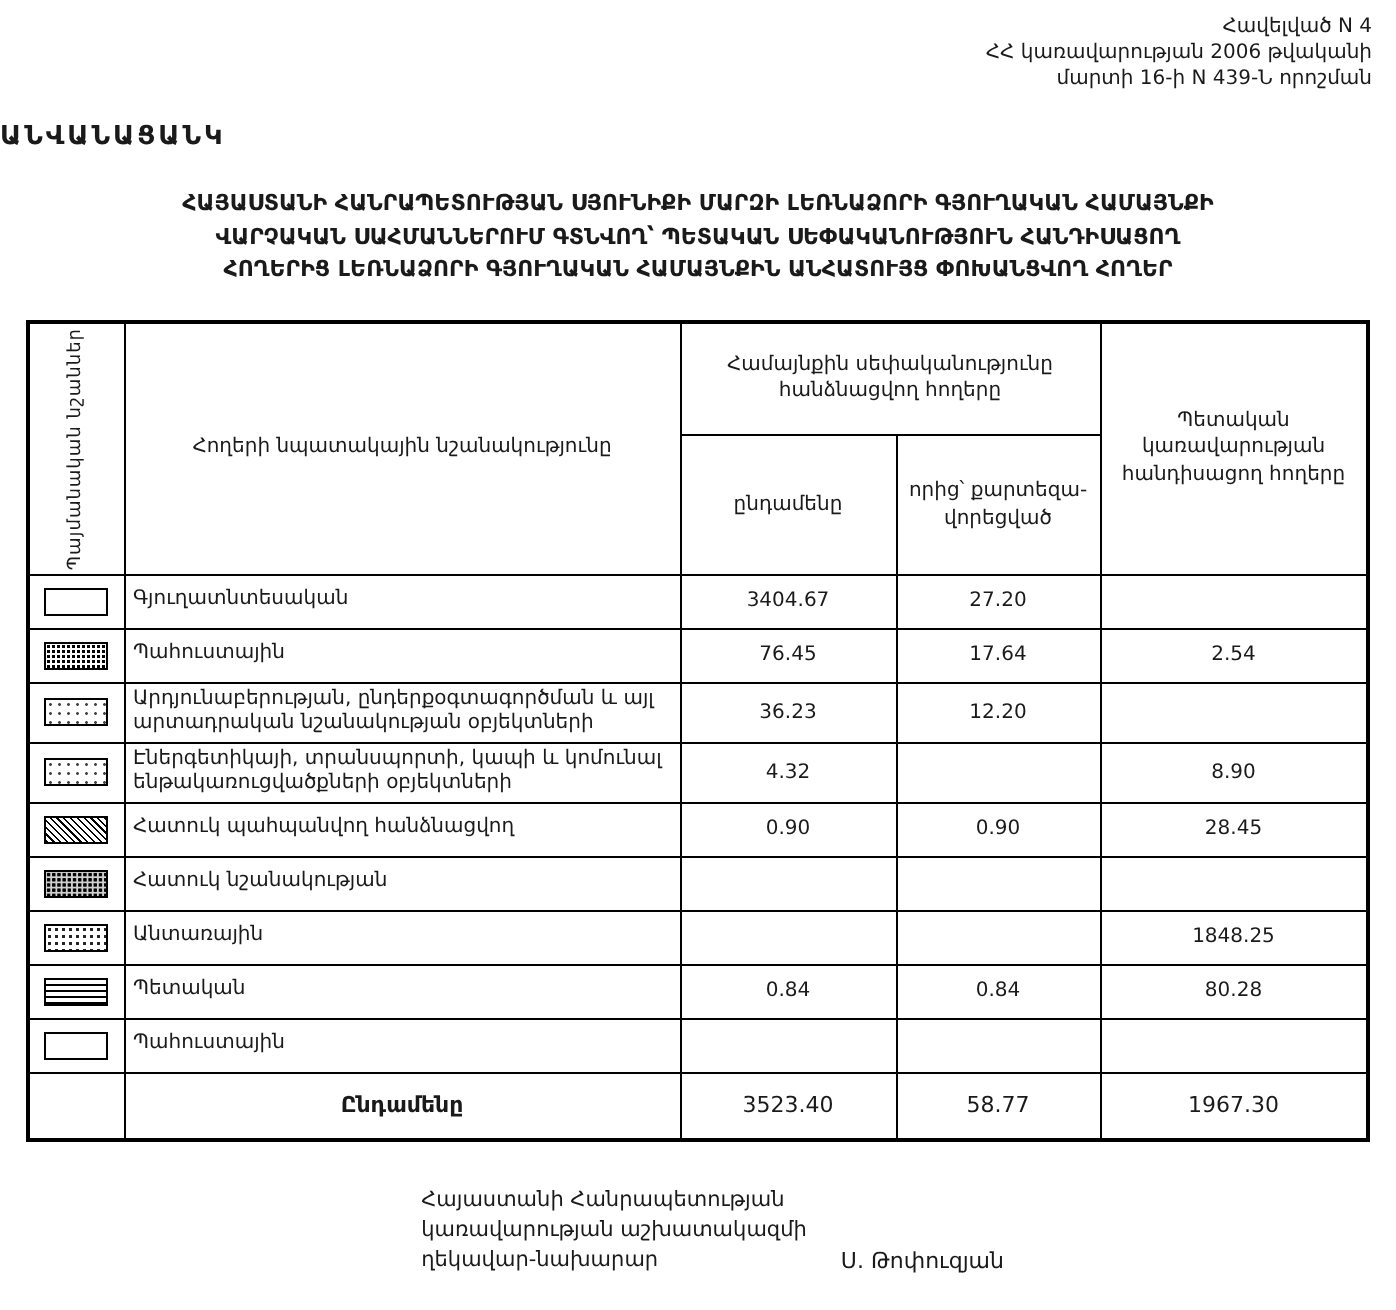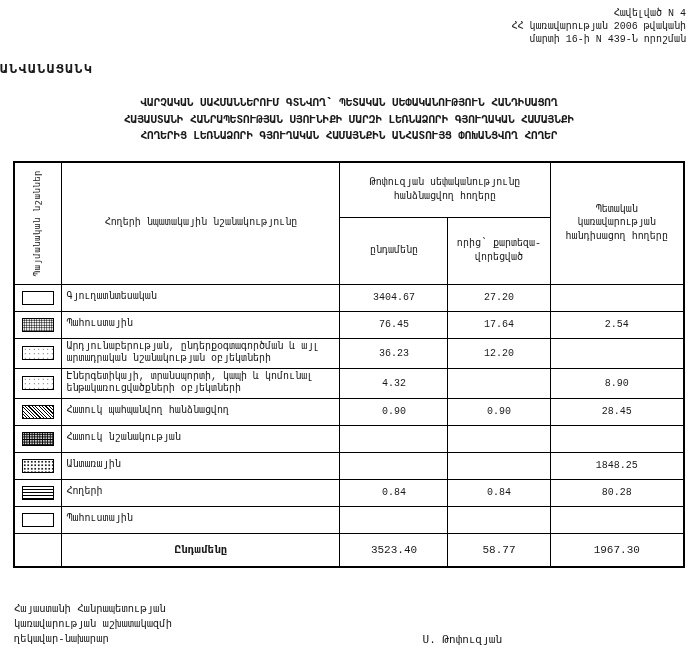--- a/index.html
+++ b/index.html
@@ -8,21 +8,20 @@
     background: #ffffff;
     font-family: "DejaVu Sans", "Liberation Sans", sans-serif;
     color: #1a1a1a;
   }
   .page {
     position: relative;
     width: 698px;
     height: 655px;
     background: #ffffff;
     overflow: hidden;
-    font-family: Liberation Mono, monospace;
   }
   .annex {
     text-align: right;
     font-size: 10px;
     line-height: 1.3;
     padding: 7px 12px 0 0;
   }
   .doc-title {
     font-weight: bold;
     font-size: 13px;
@@ -96,23 +95,24 @@
   }
   .sym[data-pattern="hatch"] {
     background-image: repeating-linear-gradient(45deg, #000 0 0.8px, transparent 0.8px 2.4px);
   }
   .sym[data-pattern="lines"] {
     background-image: repeating-linear-gradient(0deg, #000 0 0.8px, transparent 0.8px 3px);
   }
   .footer {
     display: flex;
     align-items: flex-end;
-    margin: 34px 0 0 14px;
+    margin: 22px 0 0 14px;
     padding-right: 196px;
-    justify-content: space-between;
+    justify-content: flex-end;
+    gap: 17px;
   }
   .footer-left {
     font-size: 10.5px;
     line-height: 1.45;
   }
   .signature {
     font-size: 11px;
     padding-bottom: 1px;
   }
 </style>
@@ -123,40 +123,40 @@
 
   <div class="annex">
     <div>Հավելված N 4</div>
     <div>ՀՀ կառավարության 2006 թվականի</div>
     <div>մարտի 16-ի N 439-Ն որոշման</div>
   </div>
 
   <div class="doc-title">ԱՆՎԱՆԱՑԱՆԿ</div>
 
   <div class="subtitle">
+    <div>ՀԱՅԱՍՏԱՆԻ ՀԱՆՐԱՊԵՏՈՒԹՅԱՆ ՍՅՈՒՆԻՔԻ ՄԱՐԶԻ ԼԵՌՆԱՁՈՐԻ ԳՅՈՒՂԱԿԱՆ ՀԱՄԱՅՆՔԻ</div>
     <div>ՎԱՐՉԱԿԱՆ ՍԱՀՄԱՆՆԵՐՈՒՄ ԳՏՆՎՈՂ՝ ՊԵՏԱԿԱՆ ՍԵՓԱԿԱՆՈՒԹՅՈՒՆ ՀԱՆԴԻՍԱՑՈՂ</div>
-    <div>ՀԱՅԱՍՏԱՆԻ ՀԱՆՐԱՊԵՏՈՒԹՅԱՆ ՍՅՈՒՆԻՔԻ ՄԱՐԶԻ ԼԵՌՆԱՁՈՐԻ ԳՅՈՒՂԱԿԱՆ ՀԱՄԱՅՆՔԻ</div>
     <div>ՀՈՂԵՐԻՑ ԼԵՌՆԱՁՈՐԻ ԳՅՈՒՂԱԿԱՆ ՀԱՄԱՅՆՔԻՆ ԱՆՀԱՏՈՒՅՑ ՓՈԽԱՆՑՎՈՂ ՀՈՂԵՐ</div>
   </div>
 
   <table class="main">
     <colgroup>
       <col style="width:48px">
       <col style="width:278px">
       <col style="width:108px">
       <col style="width:102px">
       <col style="width:134px">
     </colgroup>
     <thead>
       <tr>
         <th rowspan="2">
           <div class="vertical-text">Պայմանական նշաններ</div>
         </th>
         <th rowspan="2" class="h-top">Հողերի նպատակային նշանակությունը</th>
-        <th colspan="2" class="h-top h-span2">Թոփուզյան սեփականությունը հանձնացվող հողերը</th>
+        <th colspan="2" class="h-top h-span2">Համայնքին սեփականությունը հանձնացվող հողերը</th>
         <th rowspan="2" class="h-top">Պետական կառավարության հանդիսացող հողերը</th>
       </tr>
       <tr>
         <th class="h-sub">ընդամենը</th>
         <th class="h-sub">որից՝ քարտեզա-վորեցված</th>
       </tr>
     </thead>
     <tbody>
       <tr class="data-row">
         <td class="c-sym"><span class="sym" data-pattern="plain"></span></td>
@@ -202,21 +202,21 @@
       </tr>
       <tr class="data-row">
         <td class="c-sym"><span class="sym" data-pattern="dots-medium"></span></td>
         <td class="c-label">Անտառային</td>
         <td class="c-num"></td>
         <td class="c-num"></td>
         <td class="c-num">1848.25</td>
       </tr>
       <tr class="data-row">
         <td class="c-sym"><span class="sym" data-pattern="lines"></span></td>
-        <td class="c-label">Հողերի</td>
+        <td class="c-label">Պետական</td>
         <td class="c-num">0.84</td>
         <td class="c-num">0.84</td>
         <td class="c-num">80.28</td>
       </tr>
       <tr class="data-row">
         <td class="c-sym"><span class="sym" data-pattern="plain"></span></td>
         <td class="c-label">Պահուստային</td>
         <td class="c-num"></td>
         <td class="c-num"></td>
         <td class="c-num"></td>

